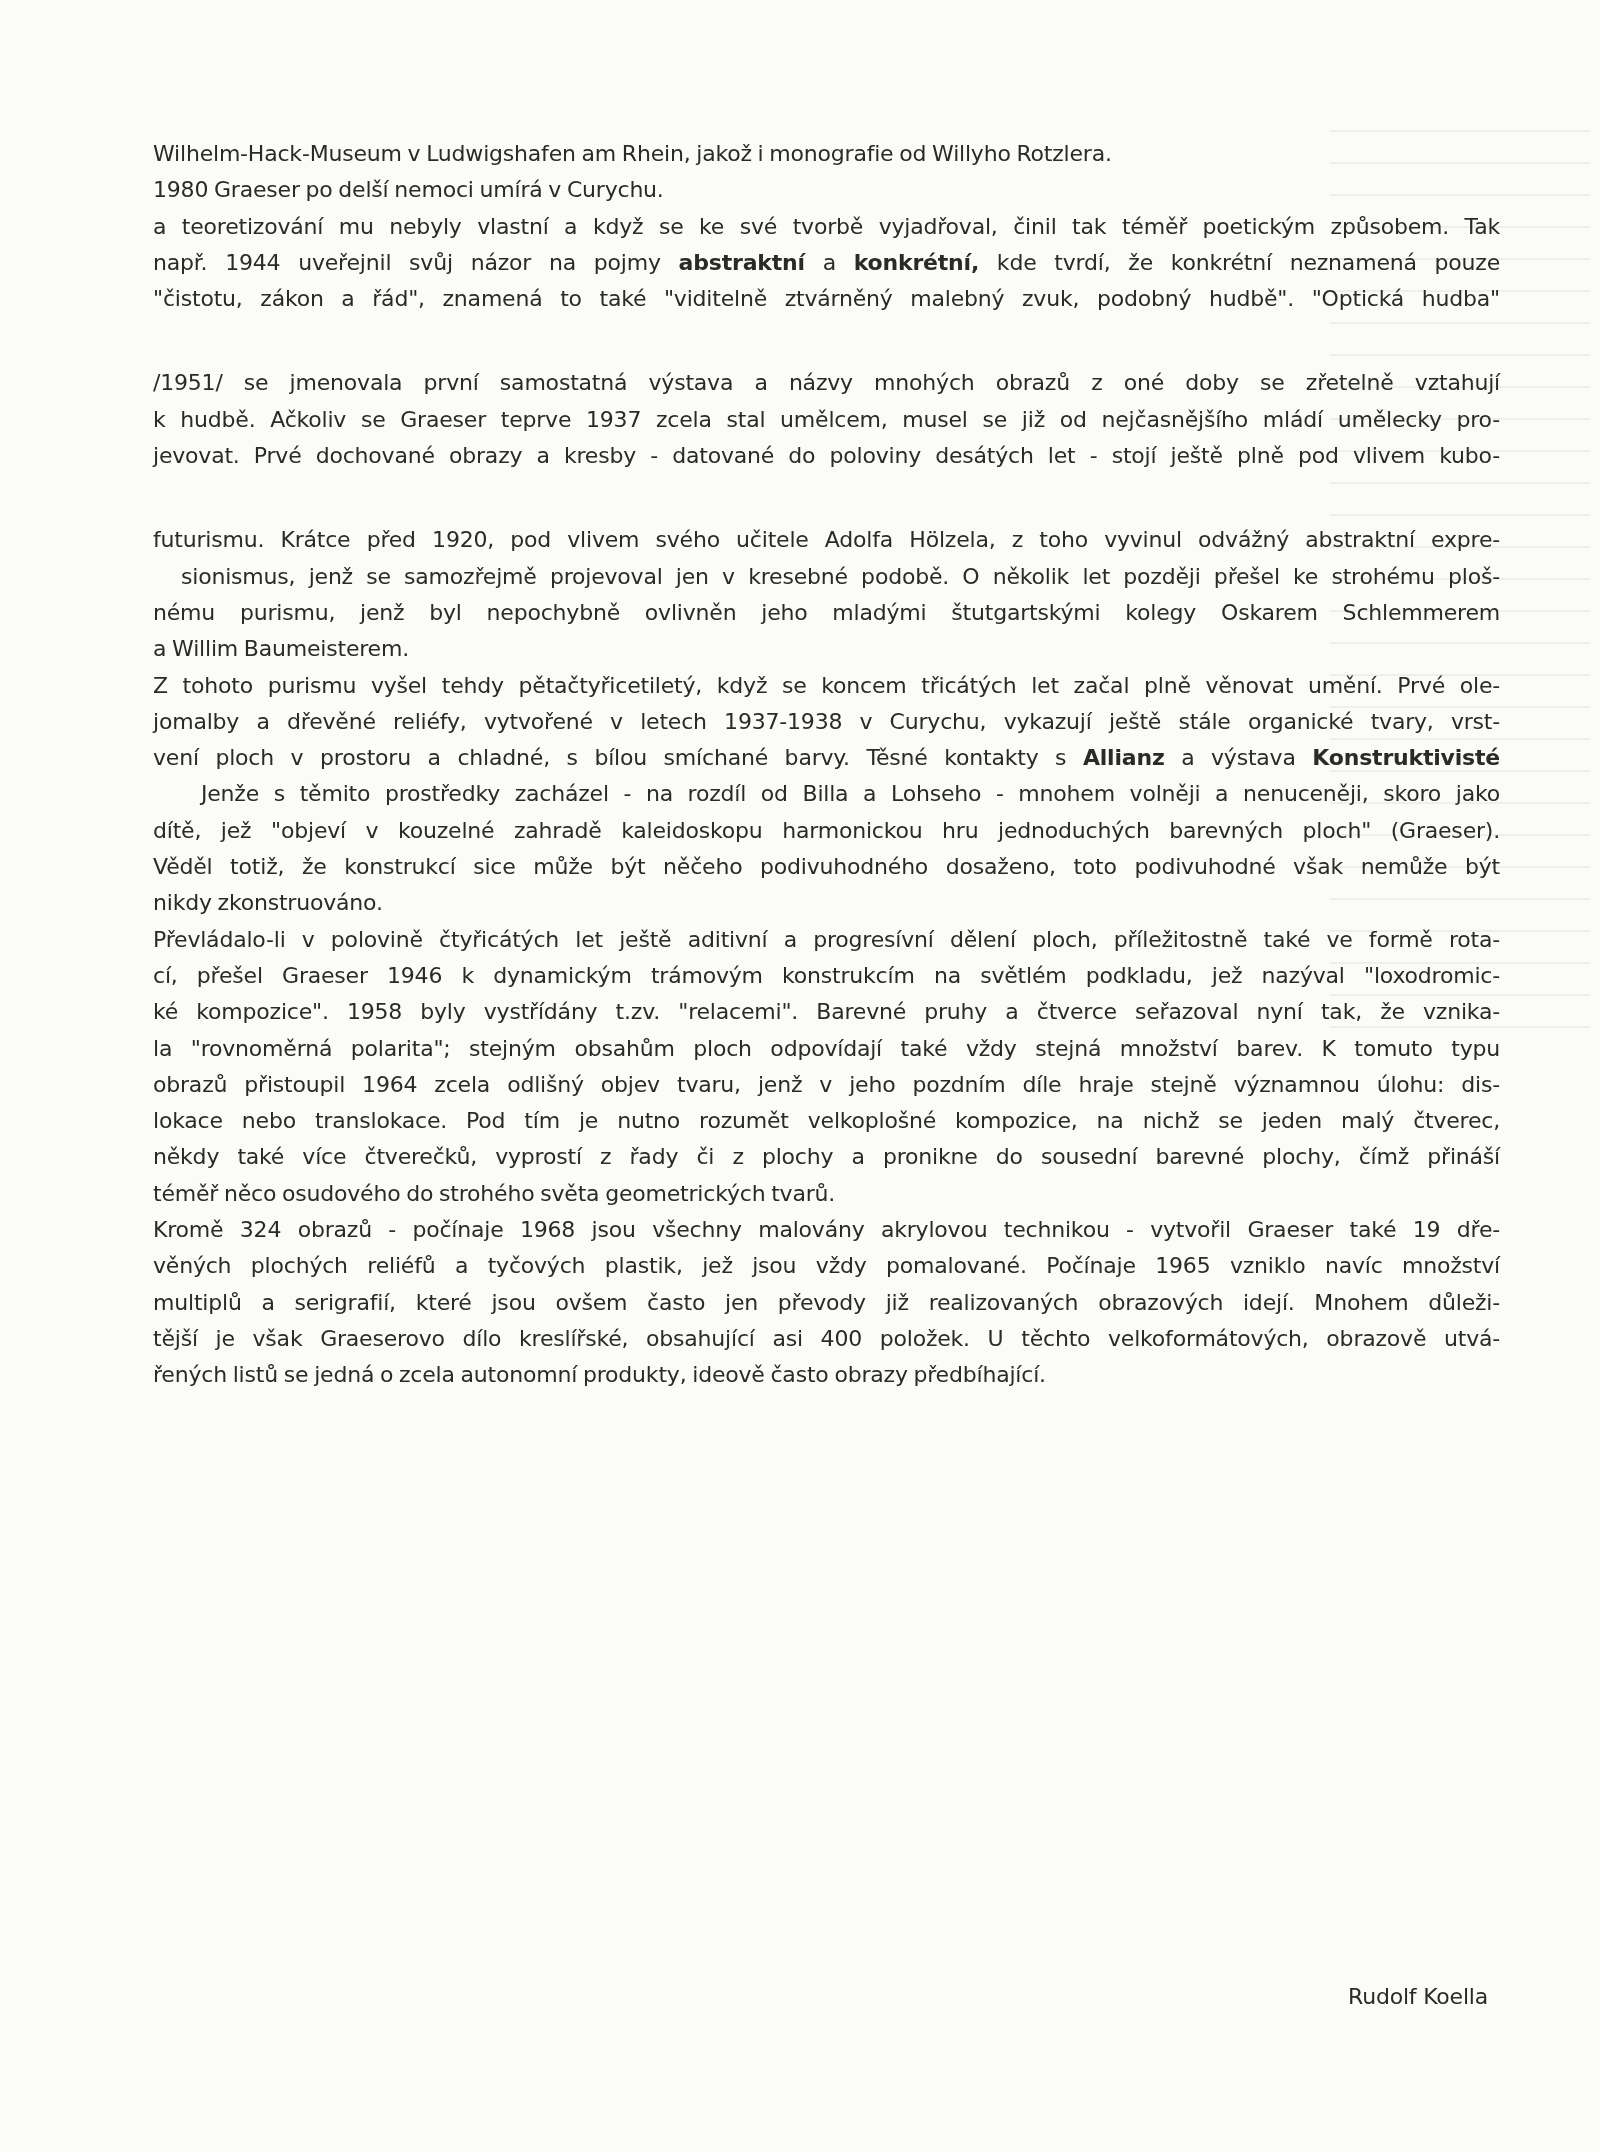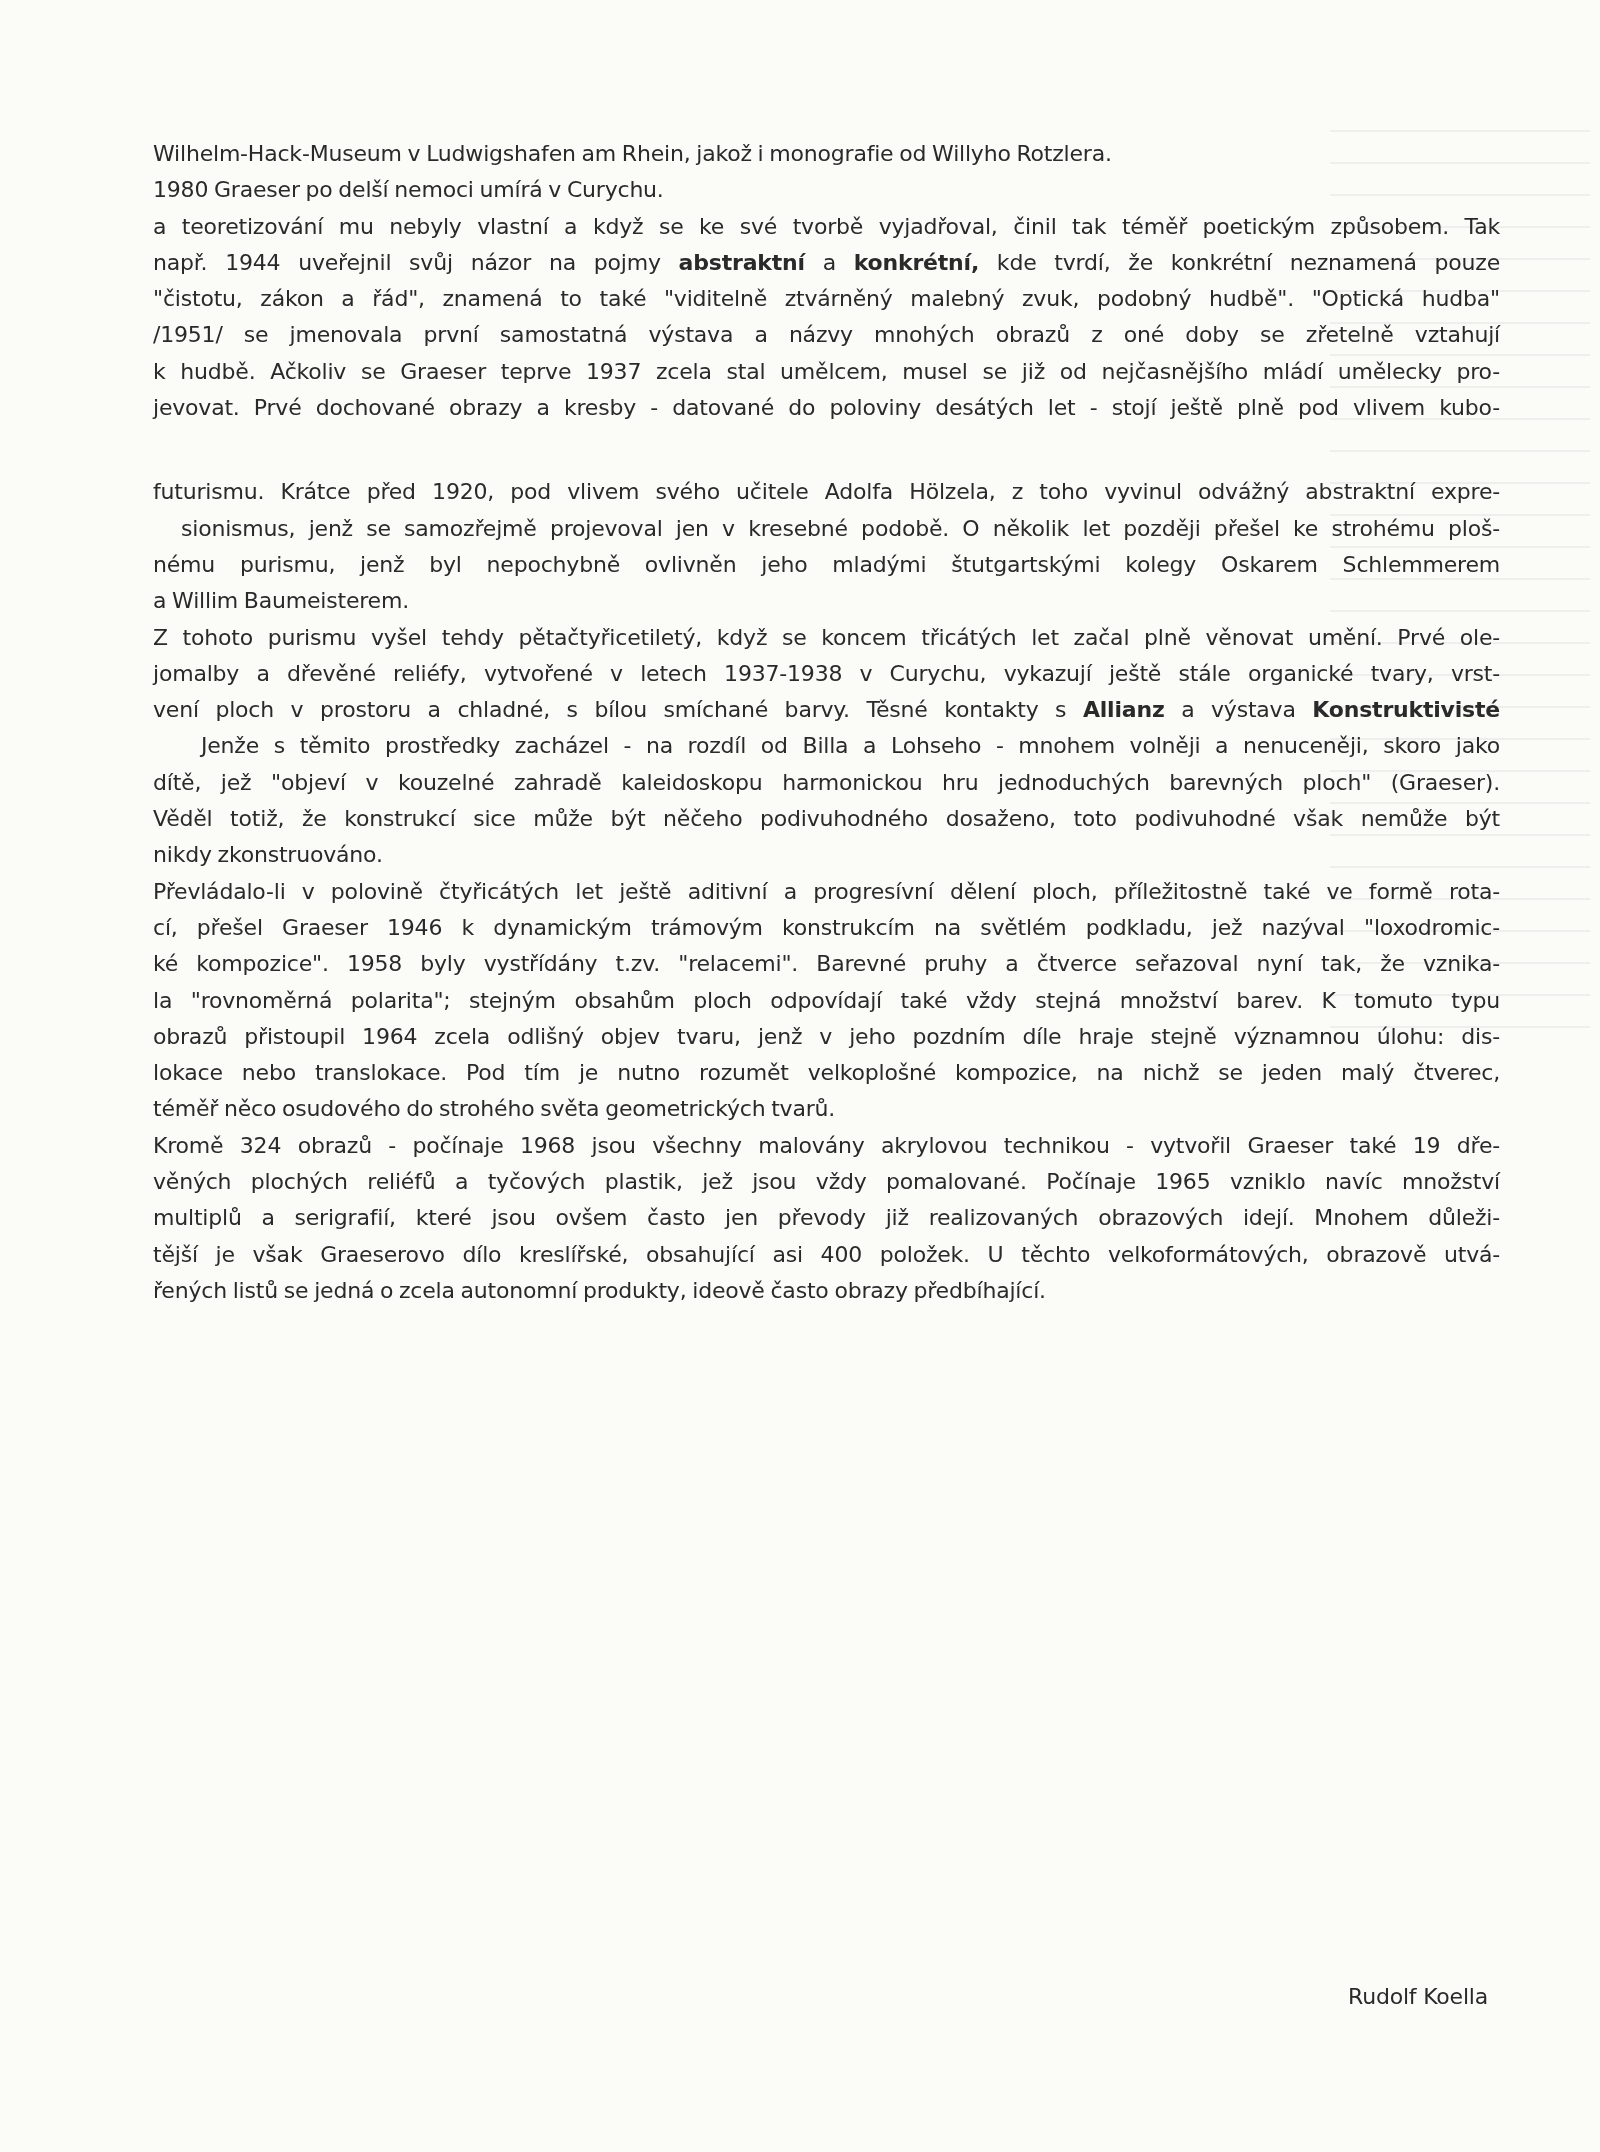--- a/index.html
+++ b/index.html
@@ -45,40 +45,41 @@
 <body>
 
 <div class="ghost"></div>
 
 <div class="page" id="body">
     <div class="line last" style="white-space: normal;">Wilhelm-Hack-Museum v Ludwigshafen am Rhein, jakož i monografie od Willyho Rotzlera.</div>
     <div class="line last" style="white-space: normal;">1980 Graeser po delší nemoci umírá v Curychu.</div>
     <div class="line" style="white-space: normal;">a teoretizování mu nebyly vlastní a když se ke své tvorbě vyjadřoval, činil tak téměř poetickým způsobem. Tak</div>
     <div class="line" style="white-space: normal;"><span>např. 1944 uveřejnil svůj názor na pojmy </span><b>abstraktní</b><span> a </span><b>konkrétní,</b><span> kde tvrdí, že konkrétní neznamená pouze</span></div>
     <div class="line" style="white-space: normal;">"čistotu, zákon a řád", znamená to také "viditelně ztvárněný malebný zvuk, podobný hudbě". "Optická hudba"</div>
-    <div class="line" style="white-space: normal;">/1951/ se jmenovala první samostatná výstava a názvy mnohých obrazů z oné doby se zřetelně vztahují</div>
+    <div class="line" style="white-space: normal; margin-top: 48px;">/1951/ se jmenovala první samostatná výstava a názvy mnohých obrazů z oné doby se zřetelně vztahují</div>
     <div class="line" style="white-space: normal;">k hudbě. Ačkoliv se Graeser teprve 1937 zcela stal umělcem, musel se již od nejčasnějšího mládí umělecky pro-</div>
     <div class="line" style="white-space: normal;">jevovat. Prvé dochované obrazy a kresby - datované do poloviny desátých let - stojí ještě plně pod vlivem kubo-</div>
     <div class="line" style="white-space: normal; margin-top: 48px;">futurismu. Krátce před 1920, pod vlivem svého učitele Adolfa Hölzela, z toho vyvinul odvážný abstraktní expre-</div>
     <div class="line" style="white-space: normal; margin-left: 28px;">sionismus, jenž se samozřejmě projevoval jen v kresebné podobě. O několik let později přešel ke strohému ploš-</div>
     <div class="line" style="white-space: normal;">nému purismu, jenž byl nepochybně ovlivněn jeho mladými štutgartskými kolegy Oskarem Schlemmerem</div>
     <div class="line last" style="white-space: normal;">a Willim Baumeisterem.</div>
     <div class="line" style="white-space: normal;">Z tohoto purismu vyšel tehdy pětačtyřicetiletý, když se koncem třicátých let začal plně věnovat umění. Prvé ole-</div>
     <div class="line" style="white-space: normal;">jomalby a dřevěné reliéfy, vytvořené v letech 1937-1938 v Curychu, vykazují ještě stále organické tvary, vrst-</div>
     <div class="line" style="white-space: normal;"><span>vení ploch v prostoru a chladné, s bílou smíchané barvy. Těsné kontakty s </span><b>Allianz</b><span> a výstava </span><b>Konstruktivisté</b></div>
     <div class="line" style="white-space: normal; margin-left: 48px;">Jenže s těmito prostředky zacházel - na rozdíl od Billa a Lohseho - mnohem volněji a nenuceněji, skoro jako</div>
     <div class="line" style="white-space: normal;">dítě, jež "objeví v kouzelné zahradě kaleidoskopu harmonickou hru jednoduchých barevných ploch" (Graeser).</div>
     <div class="line" style="white-space: normal;">Věděl totiž, že konstrukcí sice může být něčeho podivuhodného dosaženo, toto podivuhodné však nemůže být</div>
     <div class="line last" style="white-space: normal;">nikdy zkonstruováno.</div>
     <div class="line" style="white-space: normal;">Převládalo-li v polovině čtyřicátých let ještě aditivní a progresívní dělení ploch, příležitostně také ve formě rota-</div>
     <div class="line" style="white-space: normal;">cí, přešel Graeser 1946 k dynamickým trámovým konstrukcím na světlém podkladu, jež nazýval "loxodromic-</div>
     <div class="line" style="white-space: normal;">ké kompozice". 1958 byly vystřídány t.zv. "relacemi". Barevné pruhy a čtverce seřazoval nyní tak, že vznika-</div>
     <div class="line" style="white-space: normal;">la "rovnoměrná polarita"; stejným obsahům ploch odpovídají také vždy stejná množství barev. K tomuto typu</div>
     <div class="line" style="white-space: normal;">obrazů přistoupil 1964 zcela odlišný objev tvaru, jenž v jeho pozdním díle hraje stejně významnou úlohu: dis-</div>
     <div class="line" style="white-space: normal;">lokace nebo translokace. Pod tím je nutno rozumět velkoplošné kompozice, na nichž se jeden malý čtverec,</div>
+    <div class="line" style="white-space: normal;">někdy také více čtverečků, vyprostí z řady či z plochy a pronikne do sousední barevné plochy, čímž přináší</div>
     <div class="line last" style="white-space: normal;">téměř něco osudového do strohého světa geometrických tvarů.</div>
     <div class="line" style="white-space: normal;">Kromě 324 obrazů - počínaje 1968 jsou všechny malovány akrylovou technikou - vytvořil Graeser také 19 dře-</div>
     <div class="line" style="white-space: normal;">věných plochých reliéfů a tyčových plastik, jež jsou vždy pomalované. Počínaje 1965 vzniklo navíc množství</div>
     <div class="line" style="white-space: normal;">multiplů a serigrafií, které jsou ovšem často jen převody již realizovaných obrazových idejí. Mnohem důleži-</div>
     <div class="line" style="white-space: normal;">tější je však Graeserovo dílo kreslířské, obsahující asi 400 položek. U těchto velkoformátových, obrazově utvá-</div>
     <div class="line last" style="white-space: normal;">řených listů se jedná o zcela autonomní produkty, ideově často obrazy předbíhající.</div>
   </div>
 
 <div class="signature">Rudolf Koella</div>
 

